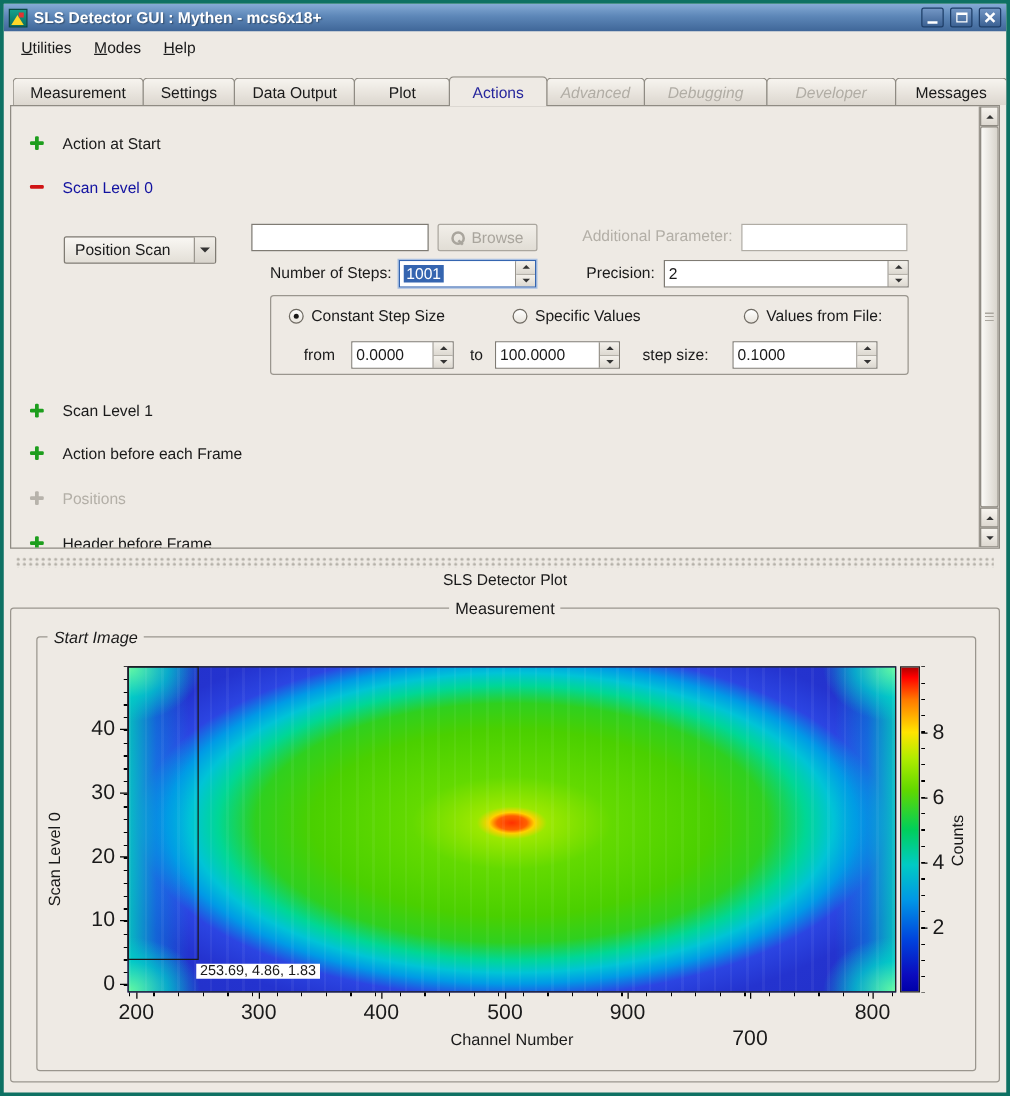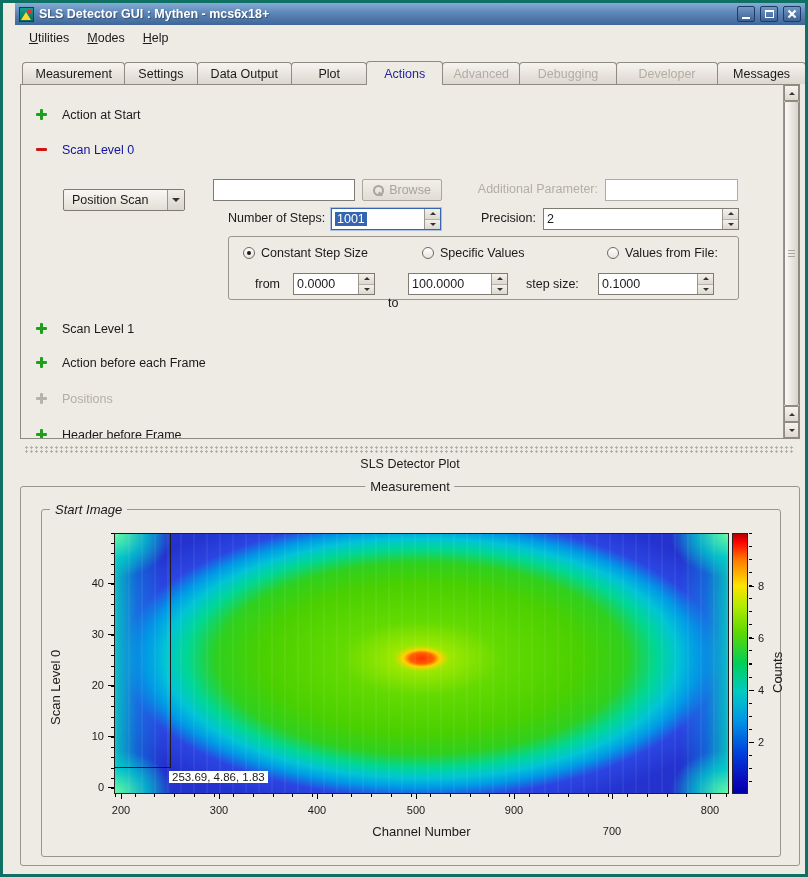--- a/index.html
+++ b/index.html
@@ -1,17 +1,17 @@
 <!DOCTYPE html>
 <html><head>
 <meta charset="utf-8">
 <style>
   *{margin:0;padding:0;box-sizing:border-box;}
   body{font-family:"Liberation Sans","DejaVu Sans",sans-serif;font-size:12.5px;color:#1a1a1a;background:#9fb4ba;}
-  .window{position:relative;width:808px;height:877px;background:#eeeae4;border:3px solid #0e7163;overflow:hidden;padding-left:12px;}
+  .window{position:relative;width:808px;height:877px;background:#eeeae4;border:3px solid #0e7163;overflow:hidden;}
 
   
   .titlebar{height:22px;background:linear-gradient(180deg,#86abd6 0%,#5d87b8 45%,#3f6698 100%);display:flex;align-items:center;gap:5px;padding:0 4px;}
   .app-icon{width:15px;height:15px;background:linear-gradient(180deg,#13a08c,#0a6e60);border:1px solid #07493f;position:relative;overflow:hidden;flex:none;}
   .app-icon::before{content:"";position:absolute;left:1px;bottom:1px;border-left:5px solid transparent;border-right:5px solid transparent;border-bottom:8px solid #ffd829;}
   .app-icon::after{content:"";position:absolute;right:2px;top:2px;width:4px;height:4px;background:#e23333;}
   .title-text{flex:1;color:#fff;font-weight:bold;text-shadow:1px 1px 1px rgba(0,0,0,.35);white-space:nowrap;overflow:hidden;}
   .winbtn{width:18px;height:16px;border:1px solid #1d3c66;border-radius:2px;background:linear-gradient(180deg,#7396c4,#3c6294);display:flex;align-items:center;justify-content:center;flex:none;}
   .g-min{width:8px;height:2px;background:#fff;margin-top:8px;}
   .g-max{width:9px;height:8px;border:1px solid #fff;border-top-width:2px;}
@@ -22,21 +22,21 @@
 
   
   .menubar{height:26px;display:flex;align-items:center;padding-left:5px;}
   .menu-item{display:block;padding:4px 9px;cursor:default;}
   .menu-item::first-letter{text-decoration:underline;}
 
   
   .tabbar{display:flex;align-items:flex-end;height:24px;margin-top:9px;padding-left:7px;position:relative;z-index:2;}
   .tab{height:22px;display:flex;align-items:center;justify-content:center;border:1px solid #8f8b83;border-bottom:none;border-radius:4px 4px 0 0;background:linear-gradient(180deg,#f7f4ef,#dcd7cf);margin-right:-1px;white-space:nowrap;}
   .tab.selected{height:24px;background:#eeeae4;color:#26269c;margin-bottom:-1px;z-index:3;position:relative;}
-  .tab.disabled{color:#b1ada5;}
+  .tab.disabled{color:#b1ada5;font-style:italic;}
 
   
   .tab-panel{position:relative;margin:0 5px;height:355px;border:1px solid #8f8b83;background:#eeeae4;overflow:hidden;z-index:1;}
   .action-row{position:absolute;display:flex;align-items:center;gap:14px;height:15px;}
   .icon13{width:13px;height:13px;position:relative;flex:none;}
   .icon13::before,.icon13::after{content:"";position:absolute;border-radius:1px;}
   .plus-green::before{left:5px;top:1px;width:3px;height:11px;background:#1d9e1d;}
   .plus-green::after{left:1px;top:5px;width:11px;height:3px;background:#1d9e1d;}
   .plus-gray::before{left:5px;top:1px;width:3px;height:11px;background:#b7b3ab;}
   .plus-gray::after{left:1px;top:5px;width:11px;height:3px;background:#b7b3ab;}
@@ -95,21 +95,21 @@
       radial-gradient(ellipse 80px 60px at 0% 0%, rgba(110,255,160,.9), rgba(0,215,200,.65) 40%, rgba(0,130,220,0) 72%),
       radial-gradient(ellipse 80px 60px at 100% 0%, rgba(110,255,160,.9), rgba(0,215,200,.65) 40%, rgba(0,130,220,0) 72%),
       radial-gradient(ellipse 80px 60px at 0% 100%, rgba(110,255,160,.9), rgba(0,215,200,.65) 40%, rgba(0,130,220,0) 72%),
       radial-gradient(ellipse 80px 60px at 100% 100%, rgba(110,255,160,.9), rgba(0,215,200,.65) 40%, rgba(0,130,220,0) 72%),
       linear-gradient(90deg, rgba(0,220,190,.8) 0px, rgba(0,160,225,.45) 22px, rgba(0,0,0,0) 48px),
       linear-gradient(270deg, rgba(0,220,190,.8) 0px, rgba(0,160,225,.45) 22px, rgba(0,0,0,0) 48px),
       radial-gradient(ellipse 300px 140px at 50% 48%, #ff3000 0px, #ff6000 12px, #ffd000 18px, #9ce800 28px, #63da00 80px, #4ad000 160px, #2fd01f 205px, #00d795 235px, #00c4d6 257px, #009ae6 276px, #2b45e2 300px, #2433cf 340px, #202ec2 500px);}
   .select-rect{position:absolute;left:72px;top:23px;width:57px;height:235px;border:1px solid #1a1a1a;z-index:4;}
   .cursor-readout{position:absolute;left:127px;top:261px;background:#fff;padding:0 3px;font-size:11.5px;z-index:5;white-space:nowrap;}
   .tick{position:absolute;background:#000;}
-  .ticklabel{position:absolute;font-size:11px;line-height:14px;}
+  .ticklabel{position:absolute;font-size:17px;line-height:14px;}
   .ylab{text-align:right;width:26px;height:14px;}
   .xlab{width:40px;text-align:center;}
   .minor-x{position:absolute;left:73px;top:284px;width:615px;height:3px;background:repeating-linear-gradient(90deg,#000 0 1px,transparent 1px 19.7px);}
   .minor-y{position:absolute;left:69px;top:23px;width:3px;height:261px;background:repeating-linear-gradient(180deg,#000 0 1px,transparent 1px 10.2px);}
   .axis-title{position:absolute;font-size:13px;}
   .vtext{writing-mode:vertical-rl;transform:rotate(180deg);}
   .colorbar{position:absolute;left:690px;top:23px;width:16px;height:261px;border:1px solid #222;
     background:linear-gradient(180deg,#b30000 0%,#ff0000 3%,#ff7a00 10%,#ffe400 20%,#b0ec00 28%,#60d800 38%,#00cf5a 50%,#00cbc4 61%,#0096e6 72%,#0044dd 84%,#0b0bbe 95%,#0000a8 100%);}
   .minor-cb{position:absolute;left:707px;top:23px;width:3px;height:261px;background:repeating-linear-gradient(180deg,#000 0 1px,transparent 1px 13.05px);}
 </style>
@@ -227,21 +227,21 @@
         <div class="btns">
           <div class="sbtn">
               <i class="tri-up sm"></i>
             </div>
           <div class="sbtn">
               <i class="tri-down sm"></i>
             </div>
         </div>
       </div>
 
-      <div class="lbl" style="left:159px;top:40px;margin-top:19px;">to</div>
+      <div class="lbl" style="left:159px;top:40px;">to</div>
       <div class="spin" style="left:179px;top:36px;width:100px;justify-content:space-between;">
         <div class="val">100.0000</div>
         <div class="btns">
           <div class="sbtn">
               <i class="tri-up sm"></i>
             </div>
           <div class="sbtn">
               <i class="tri-down sm"></i>
             </div>
         </div>

